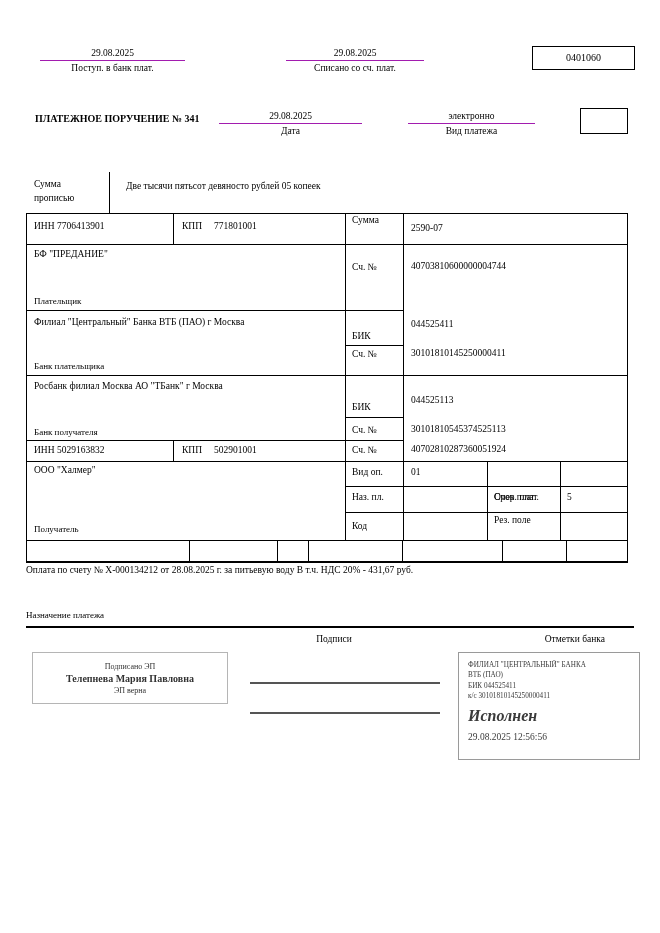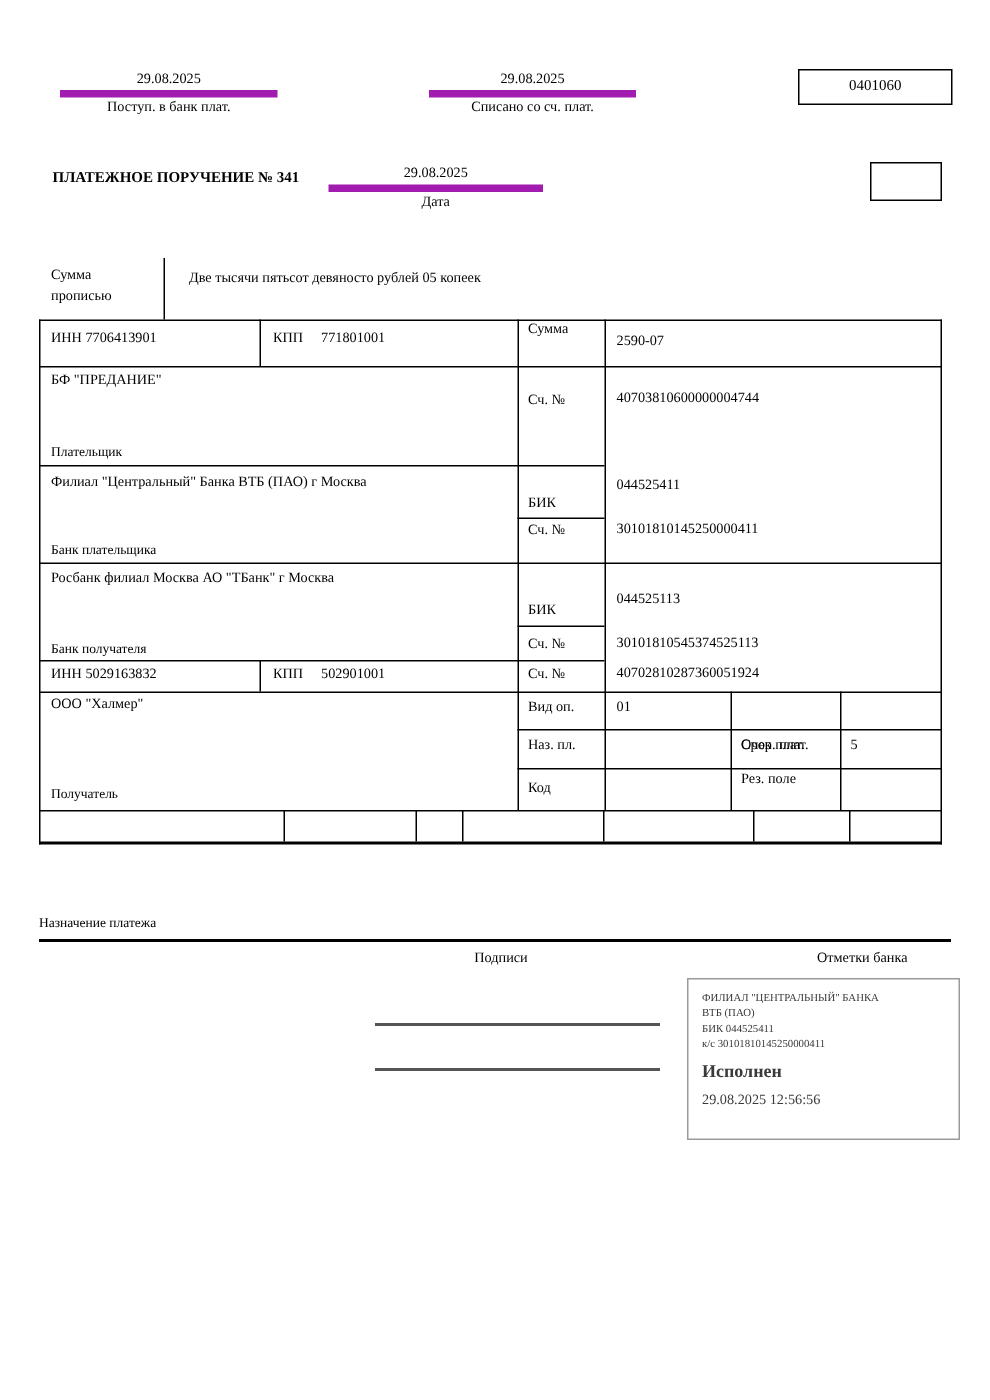--- a/index.html
+++ b/index.html
@@ -5,34 +5,34 @@
   html,body{margin:0;padding:0;background:#fff;}
   #page{position:relative;width:660px;height:933px;background:#ffffff;overflow:hidden;
         font-family:"Liberation Serif", serif;color:#000;}
   .t{position:absolute;font-size:9.5px;white-space:nowrap;color:#000;line-height:1.2;}
   .ts{position:absolute;font-size:9px;white-space:nowrap;color:#000;line-height:1.2;}
   .b{font-weight:bold;}
   .hl{position:absolute;height:1px;background:#000;}
   .vl{position:absolute;width:1px;background:#000;}
   .box{position:absolute;border:1px solid #000;box-sizing:border-box;}
   .datefield{position:absolute;text-align:center;}
-  .datefield .val{border-bottom:5px solid #a21caf;padding-bottom:2px;font-size:9.5px;}
+  .datefield .val{border-bottom:1px solid #a21caf;padding-bottom:2px;font-size:9.5px;}
   .datefield .lab{margin-top:2px;font-size:9.5px;}
   .wrap{white-space:normal;}
   .sigline{position:absolute;height:2px;background:#555;}
   .stamp-ep{position:absolute;left:32px;top:652px;width:196px;height:52px;border:1px solid #b5b5b5;
             box-sizing:border-box;display:flex;flex-direction:column;align-items:center;justify-content:center;
             color:#333;text-align:center;}
   .stamp-ep .l1{font-size:8px;}
   .stamp-ep .l2{font-size:10px;font-weight:bold;margin:2px 0;}
   .stamp-ep .l3{font-size:8px;}
   .stamp-bank{position:absolute;left:458px;top:652px;width:182px;height:108px;border:1px solid #9a9a9a;
               box-sizing:border-box;padding:7px 9px;color:#3a3a3a;}
   .stamp-bank .sm{font-size:7.2px;line-height:1.45;white-space:nowrap;}
-  .stamp-bank .st{font-size:12px;font-weight:bold;margin-top:5px;}
+  .stamp-bank .st{font-size:16px;font-weight:bold;margin-top:5px;font-style:italic;}
   .stamp-bank .dt{font-size:9.5px;margin-top:7px;}
   .kv{display:flex;gap:12px;}
 </style>
 </head>
 <body>
 
 <div id="page">
 
   <div class="datefield" style="left:40px;top:48px;width:145px;">
     <div class="val">29.08.2025</div>
@@ -41,20 +41,24 @@
   <div class="datefield" style="left:286px;top:48px;width:138px;">
     <div class="val">29.08.2025</div>
     <div class="lab">Списано со сч. плат.</div>
   </div>
   <div class="box" style="left:532px;top:46px;width:103px;height:24px;text-align:center;font-size:10px;line-height:22px;">0401060</div>
 
   <div class="t b" style="left:35px;top:113px;font-size:10px;">ПЛАТЕЖНОЕ ПОРУЧЕНИЕ № 341</div>
   <div class="datefield" style="left:219px;top:111px;width:143px;">
     <div class="val">29.08.2025</div>
     <div class="lab">Дата</div>
+  </div>
+  <div class="datefield" style="left:408px;top:111px;width:127px;">
+    <div class="val">электронно</div>
+    <div class="lab">Вид платежа</div>
   </div>
   <div class="box" style="left:580px;top:108px;width:48px;height:26px;"></div>
 
   <div class="vl" style="left:109px;top:172px;height:41px;"></div>
   <div class="t wrap" style="left:34px;top:177px;width:60px;line-height:1.5;">Сумма прописью</div>
   <div class="t" style="left:126px;top:181px;">Две тысячи пятьсот девяносто рублей 05 копеек</div>
 
   <div class="hl" style="left:26px;top:213px;width:602px;"></div>
   <div class="hl" style="left:26px;top:244px;width:602px;"></div>
   <div class="hl" style="left:26px;top:310px;width:377px;"></div>
@@ -123,25 +127,31 @@
   <div class="t" style="left:352px;top:467px;">Вид оп.</div>
   <div class="t" style="left:411px;top:467px;">01</div>
   <div class="t" style="left:494px;top:467px;margin-top:25px;">Срок плат.</div>
   <div class="t" style="left:352px;top:492px;">Наз. пл.</div>
   <div class="t" style="left:494px;top:492px;">Очер. плат.</div>
   <div class="t" style="left:567px;top:492px;">5</div>
   <div class="t" style="left:352px;top:521px;">Код</div>
   <div class="t" style="left:494px;top:515px;">Рез. поле</div>
   <div class="ts" style="left:34px;top:524px;">Получатель</div>
 
+  <div class="t" style="left:26px;top:565px;">Оплата по счету № Х-000134212 от 28.08.2025 г. за питьевую воду В т.ч. НДС 20% - 431,67 руб.</div>
   <div class="ts" style="left:26px;top:610px;">Назначение платежа</div>
   <div class="hl" style="left:26px;top:626px;width:608px;height:2px;"></div>
   <div class="t" style="left:244px;top:634px;width:180px;text-align:center;">Подписи</div>
   <div class="t" style="left:430px;top:634px;width:175px;text-align:right;">Отметки банка</div>
 
+  <div class="stamp-ep">
+    <div class="l1">Подписано ЭП</div>
+    <div class="l2">Телепнева Мария Павловна</div>
+    <div class="l3">ЭП верна</div>
+  </div>
 
   <div class="sigline" style="left:250px;top:682px;width:190px;"></div>
   <div class="sigline" style="left:250px;top:712px;width:190px;"></div>
 
   <div class="stamp-bank">
     <div class="sm">ФИЛИАЛ "ЦЕНТРАЛЬНЫЙ" БАНКА</div>
     <div class="sm">ВТБ (ПАО)</div>
     <div class="sm">БИК 044525411</div>
     <div class="sm">к/с 30101810145250000411</div>
     <div class="st">Исполнен</div>

